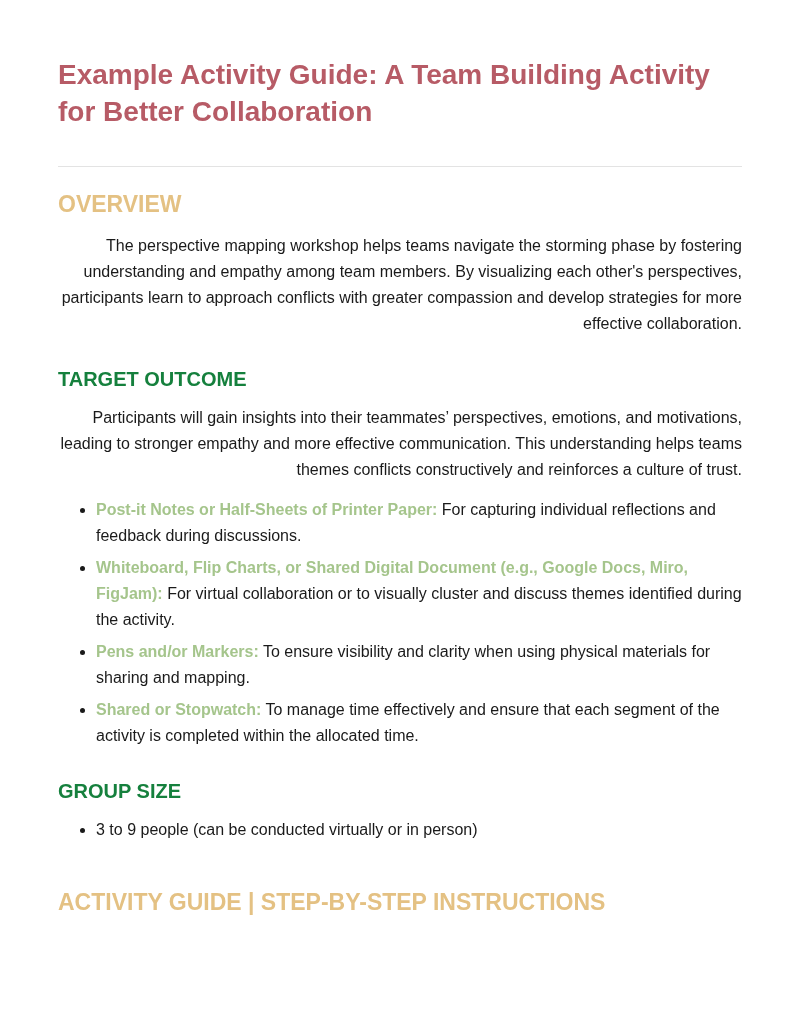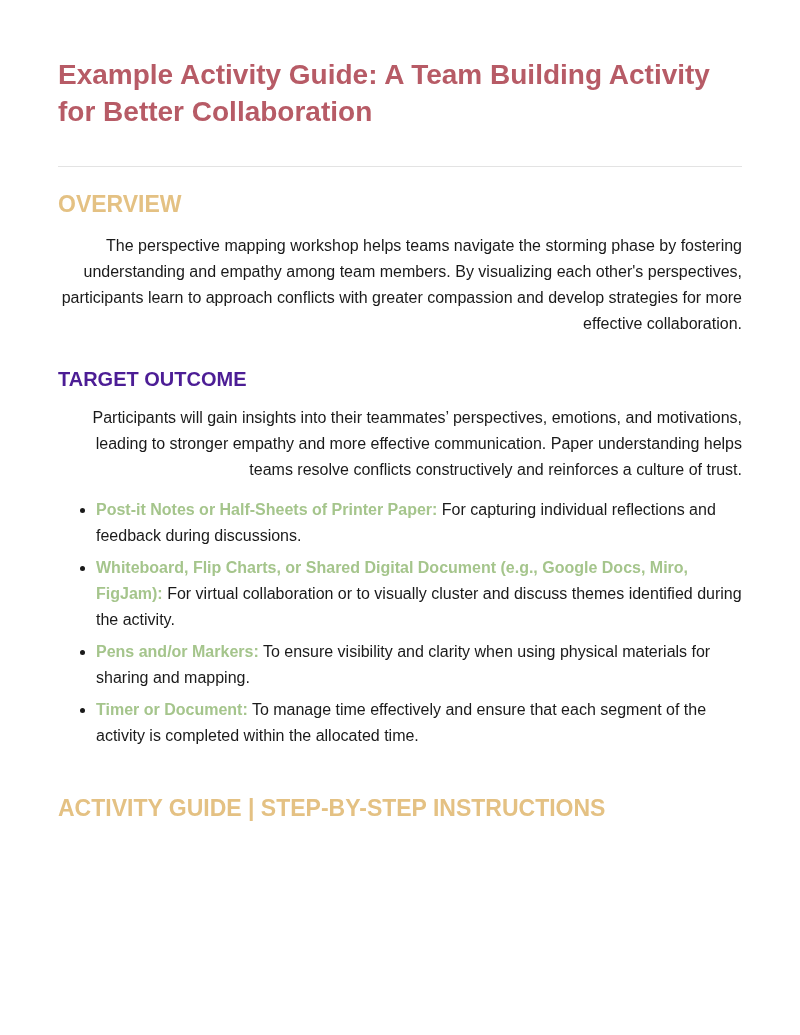--- a/index.html
+++ b/index.html
@@ -31,21 +31,21 @@
     margin: 0 0 22px 0;
   }
   .h-gold {
     color: #e4c183;
     font-size: 23px;
     line-height: 30px;
     font-weight: bold;
     margin: 0 0 14px 0;
   }
   .h-mauve {
-    color: #4c1d95;
+    color: #15803d;
     font-size: 20px;
     line-height: 24px;
     font-weight: bold;
     margin: 30px 0 14px 0;
   }
   .body-text {
     font-size: 16px;
     line-height: 26px;
     margin: 0 0 4px 0;
     text-align: right;
@@ -80,42 +80,50 @@
 
   <hr class="divider">
 
   <section>
     <h2 class="h-gold">OVERVIEW</h2>
     <p class="body-text">The perspective mapping workshop helps teams navigate the storming phase by fostering understanding and empathy among team members. By visualizing each other's perspectives, participants learn to approach conflicts with greater compassion and develop strategies for more effective collaboration.</p>
   </section>
 
   <section>
     <h3 class="h-mauve">TARGET OUTCOME</h3>
-    <p class="body-text">Participants will gain insights into their teammates’ perspectives, emotions, and motivations, leading to stronger empathy and more effective communication. Paper understanding helps teams resolve conflicts constructively and reinforces a culture of trust.</p>
+    <p class="body-text">Participants will gain insights into their teammates’ perspectives, emotions, and motivations, leading to stronger empathy and more effective communication. This understanding helps teams themes conflicts constructively and reinforces a culture of trust.</p>
   </section>
 
   <section>
     <ul class="doc-list">
       <li>
         <span class="li-lead">Post-it Notes or Half-Sheets of Printer Paper:</span>
         <span>For capturing individual reflections and feedback during discussions.</span>
       </li>
       <li>
         <span class="li-lead">Whiteboard, Flip Charts, or Shared Digital Document (e.g., Google Docs, Miro, FigJam):</span>
         <span>For virtual collaboration or to visually cluster and discuss themes identified during the activity.</span>
       </li>
       <li>
         <span class="li-lead">Pens and/or Markers:</span>
         <span>To ensure visibility and clarity when using physical materials for sharing and mapping.</span>
       </li>
       <li>
-        <span class="li-lead">Timer or Document:</span>
+        <span class="li-lead">Shared or Stopwatch:</span>
         <span>To manage time effectively and ensure that each segment of the activity is completed within the allocated time.</span>
       </li>
     </ul>
   </section>
 
+  <section>
+    <h3 class="h-mauve">GROUP SIZE</h3>
+    <ul class="doc-list">
+      <li>
+        <span>3 to 9 people (can be conducted virtually or in person)</span>
+      </li>
+    </ul>
+  </section>
 
   <section class="section-activity">
     <h2 class="h-gold">ACTIVITY GUIDE | STEP-BY-STEP INSTRUCTIONS</h2>
   </section>
 
 </div>
 
 </body></html>

